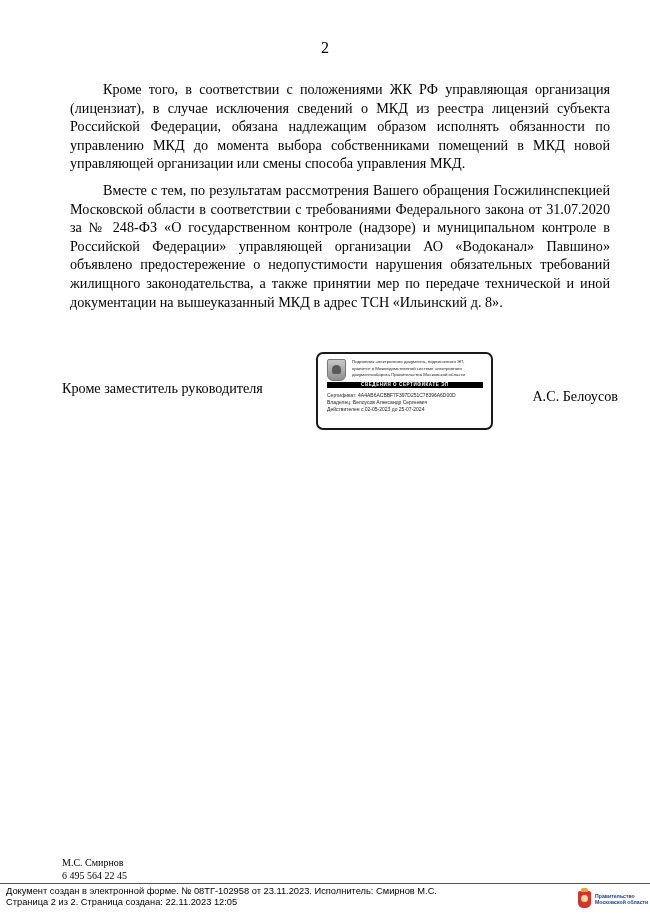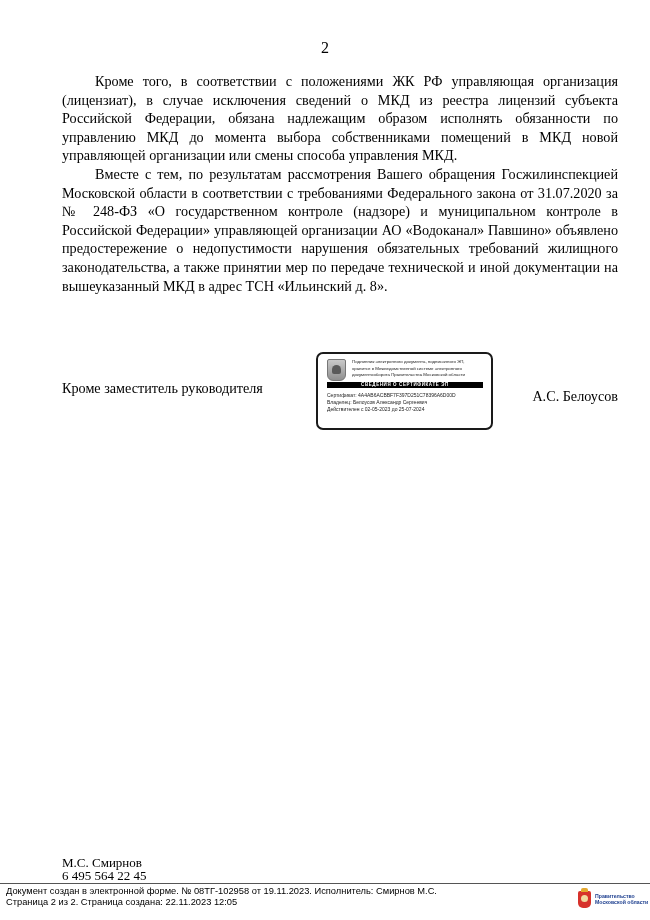--- a/index.html
+++ b/index.html
@@ -26,21 +26,21 @@
     }
     .body-text {
       position: absolute;
       top: 72px;
       left: 62px;
       width: 556px;
       font-size: 14.2px;
       line-height: 18.6px;
     }
     .para {
-      margin: 0;
+      margin: 8px;
       text-align: justify;
       text-indent: 33px;
     }
     .signature-row {
       position: absolute;
       top: 379px;
       left: 62px;
       width: 556px;
       font-size: 14.2px;
       line-height: 18px;
@@ -106,21 +106,21 @@
       top: 38px;
       font-size: 5px;
       line-height: 7.2px;
       white-space: nowrap;
     }
 
     .contact {
       position: absolute;
       left: 62px;
       top: 856px;
-      font-size: 13px;
+      font-size: 10px;
       line-height: 13px;
     }
     .footer-line {
       position: absolute;
       left: 0;
       top: 883px;
       width: 650px;
       height: 0;
       border-top: 1px solid #555;
     }
@@ -208,21 +208,21 @@
 </div>
 
 <div class="contact">
   <div>М.С. Смирнов</div>
   <div>6 495 564 22 45</div>
 </div>
 
 <div class="footer-line"></div>
 
 <div class="footer-meta">
-  <div>Документ создан в электронной форме. № 08ТГ-102958 от 19.11.2023. Исполнитель: Смирнов М.С.</div>
+  <div>Документ создан в электронной форме. № 08ТГ-102958 от 23.11.2023. Исполнитель: Смирнов М.С.</div>
   <div>Страница 2 из 2. Страница создана: 22.11.2023 12:05</div>
 </div>
 
 <div class="footer-logo">
   <div class="logo-emblem"></div>
   <div class="logo-text">
     <div>Правительство</div>
     <div>Московской области</div>
   </div>
 </div>

